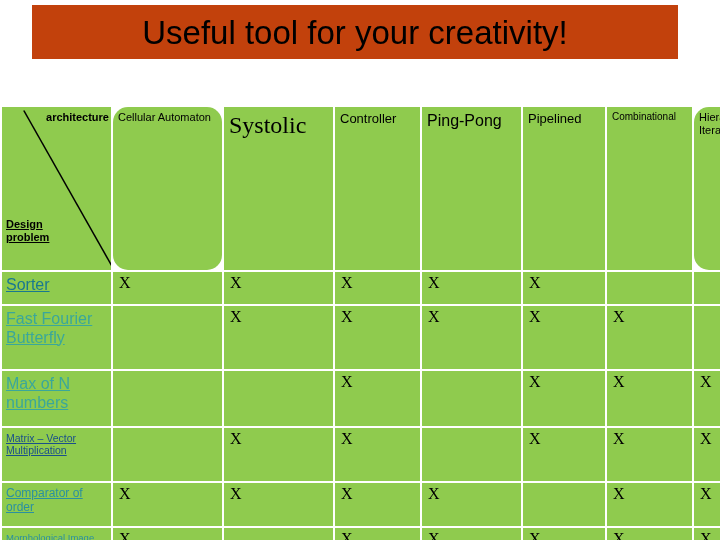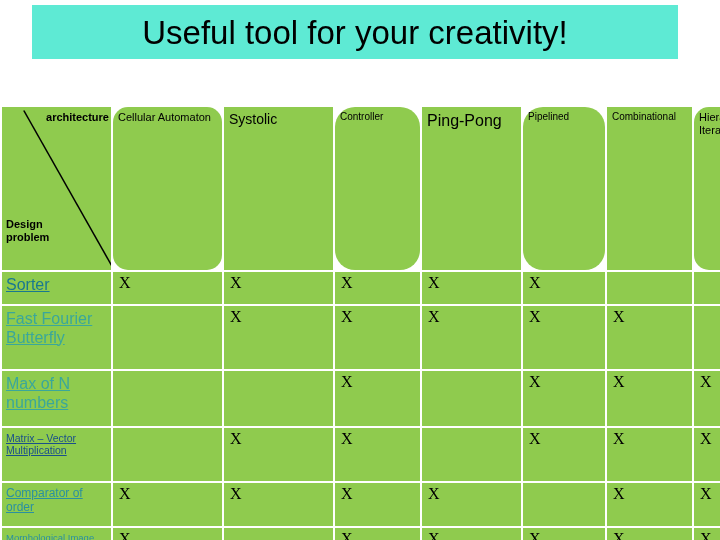--- a/index.html
+++ b/index.html
@@ -15,21 +15,21 @@
     font-family: "Liberation Sans", sans-serif;
   }
 
   
   #title-banner {
     position: absolute;
     left: 32px;
     top: 5px;
     width: 646px;
     height: 54px;
-    background: #5eead4;
+    background: #c2410c;
     display: flex;
     align-items: center;
     justify-content: center;
   }
   #title-banner .title-text {
     font-size: 33px;
     font-weight: 400;
     color: #000000;
     letter-spacing: 0px;
     white-space: nowrap;
@@ -91,30 +91,31 @@
   }
   #corner-cell .design-label {
     position: absolute;
     left: 4px;
     bottom: 25px;
     font-size: 11px;
     font-weight: bold;
     color: #000000;
     line-height: 1.25;
     width: 58px;
+    text-decoration: underline;
   }
 
   .hdr-cell {
     padding: 4px 0 0 5px !important;
     color: #000000;
     line-height: 1.22;
   }
   .hdr-sz-med   { font-size: 11px; font-weight: bold; border-radius: 15px; }
-  .hdr-sz-big   { font-size: 14px; font-weight: bold; }
-  .hdr-sz-small { font-size: 10px; font-weight: bold; border-radius: 20px; }
+  .hdr-sz-big   { font-size: 24px; font-weight: bold; font-family: Liberation Serif, serif; }
+  .hdr-sz-small { font-size: 13px; font-weight: bold; }
   .hdr-sz-tiny  { font-size: 10px; font-weight: bold; }
   .hdr-sz-reg   { font-size: 16px; font-weight: bold; }
 
   
   .row-label {
     padding: 4px 3px 0 4px !important;
     line-height: 1.16;
     text-decoration: underline;
   }
   .lbl-sorter   { font-size: 16px; font-weight: bold; color: #19788f; }

